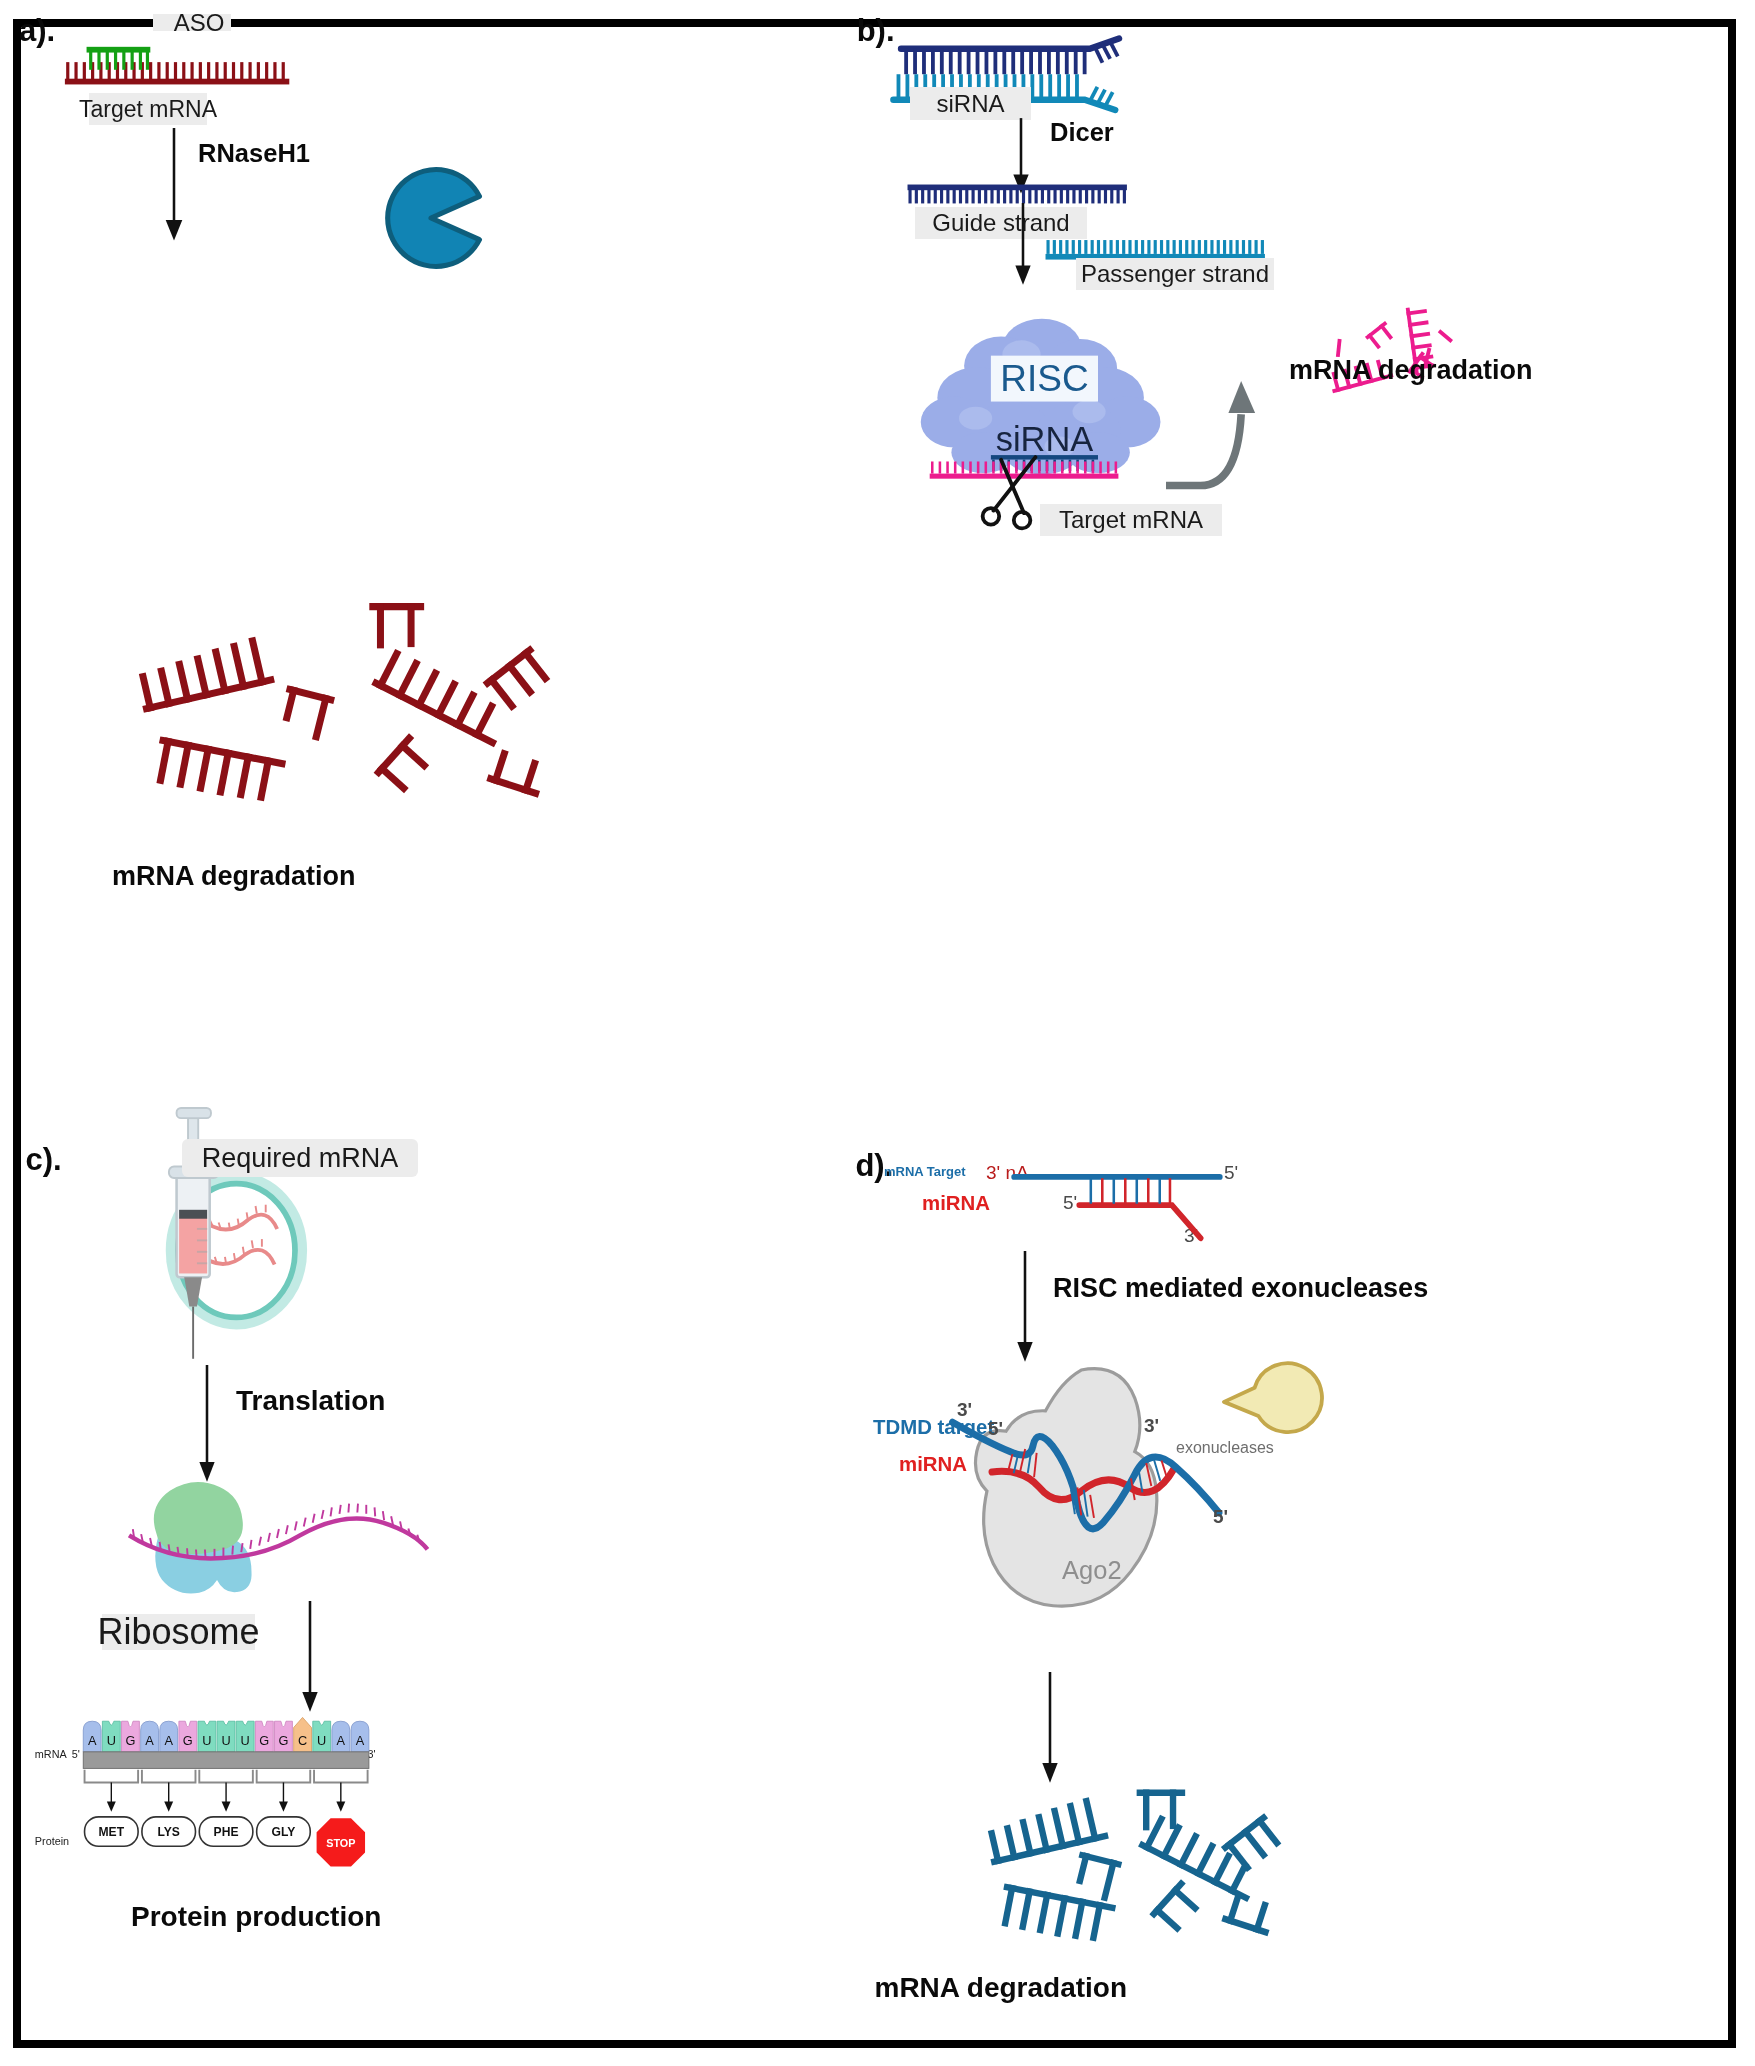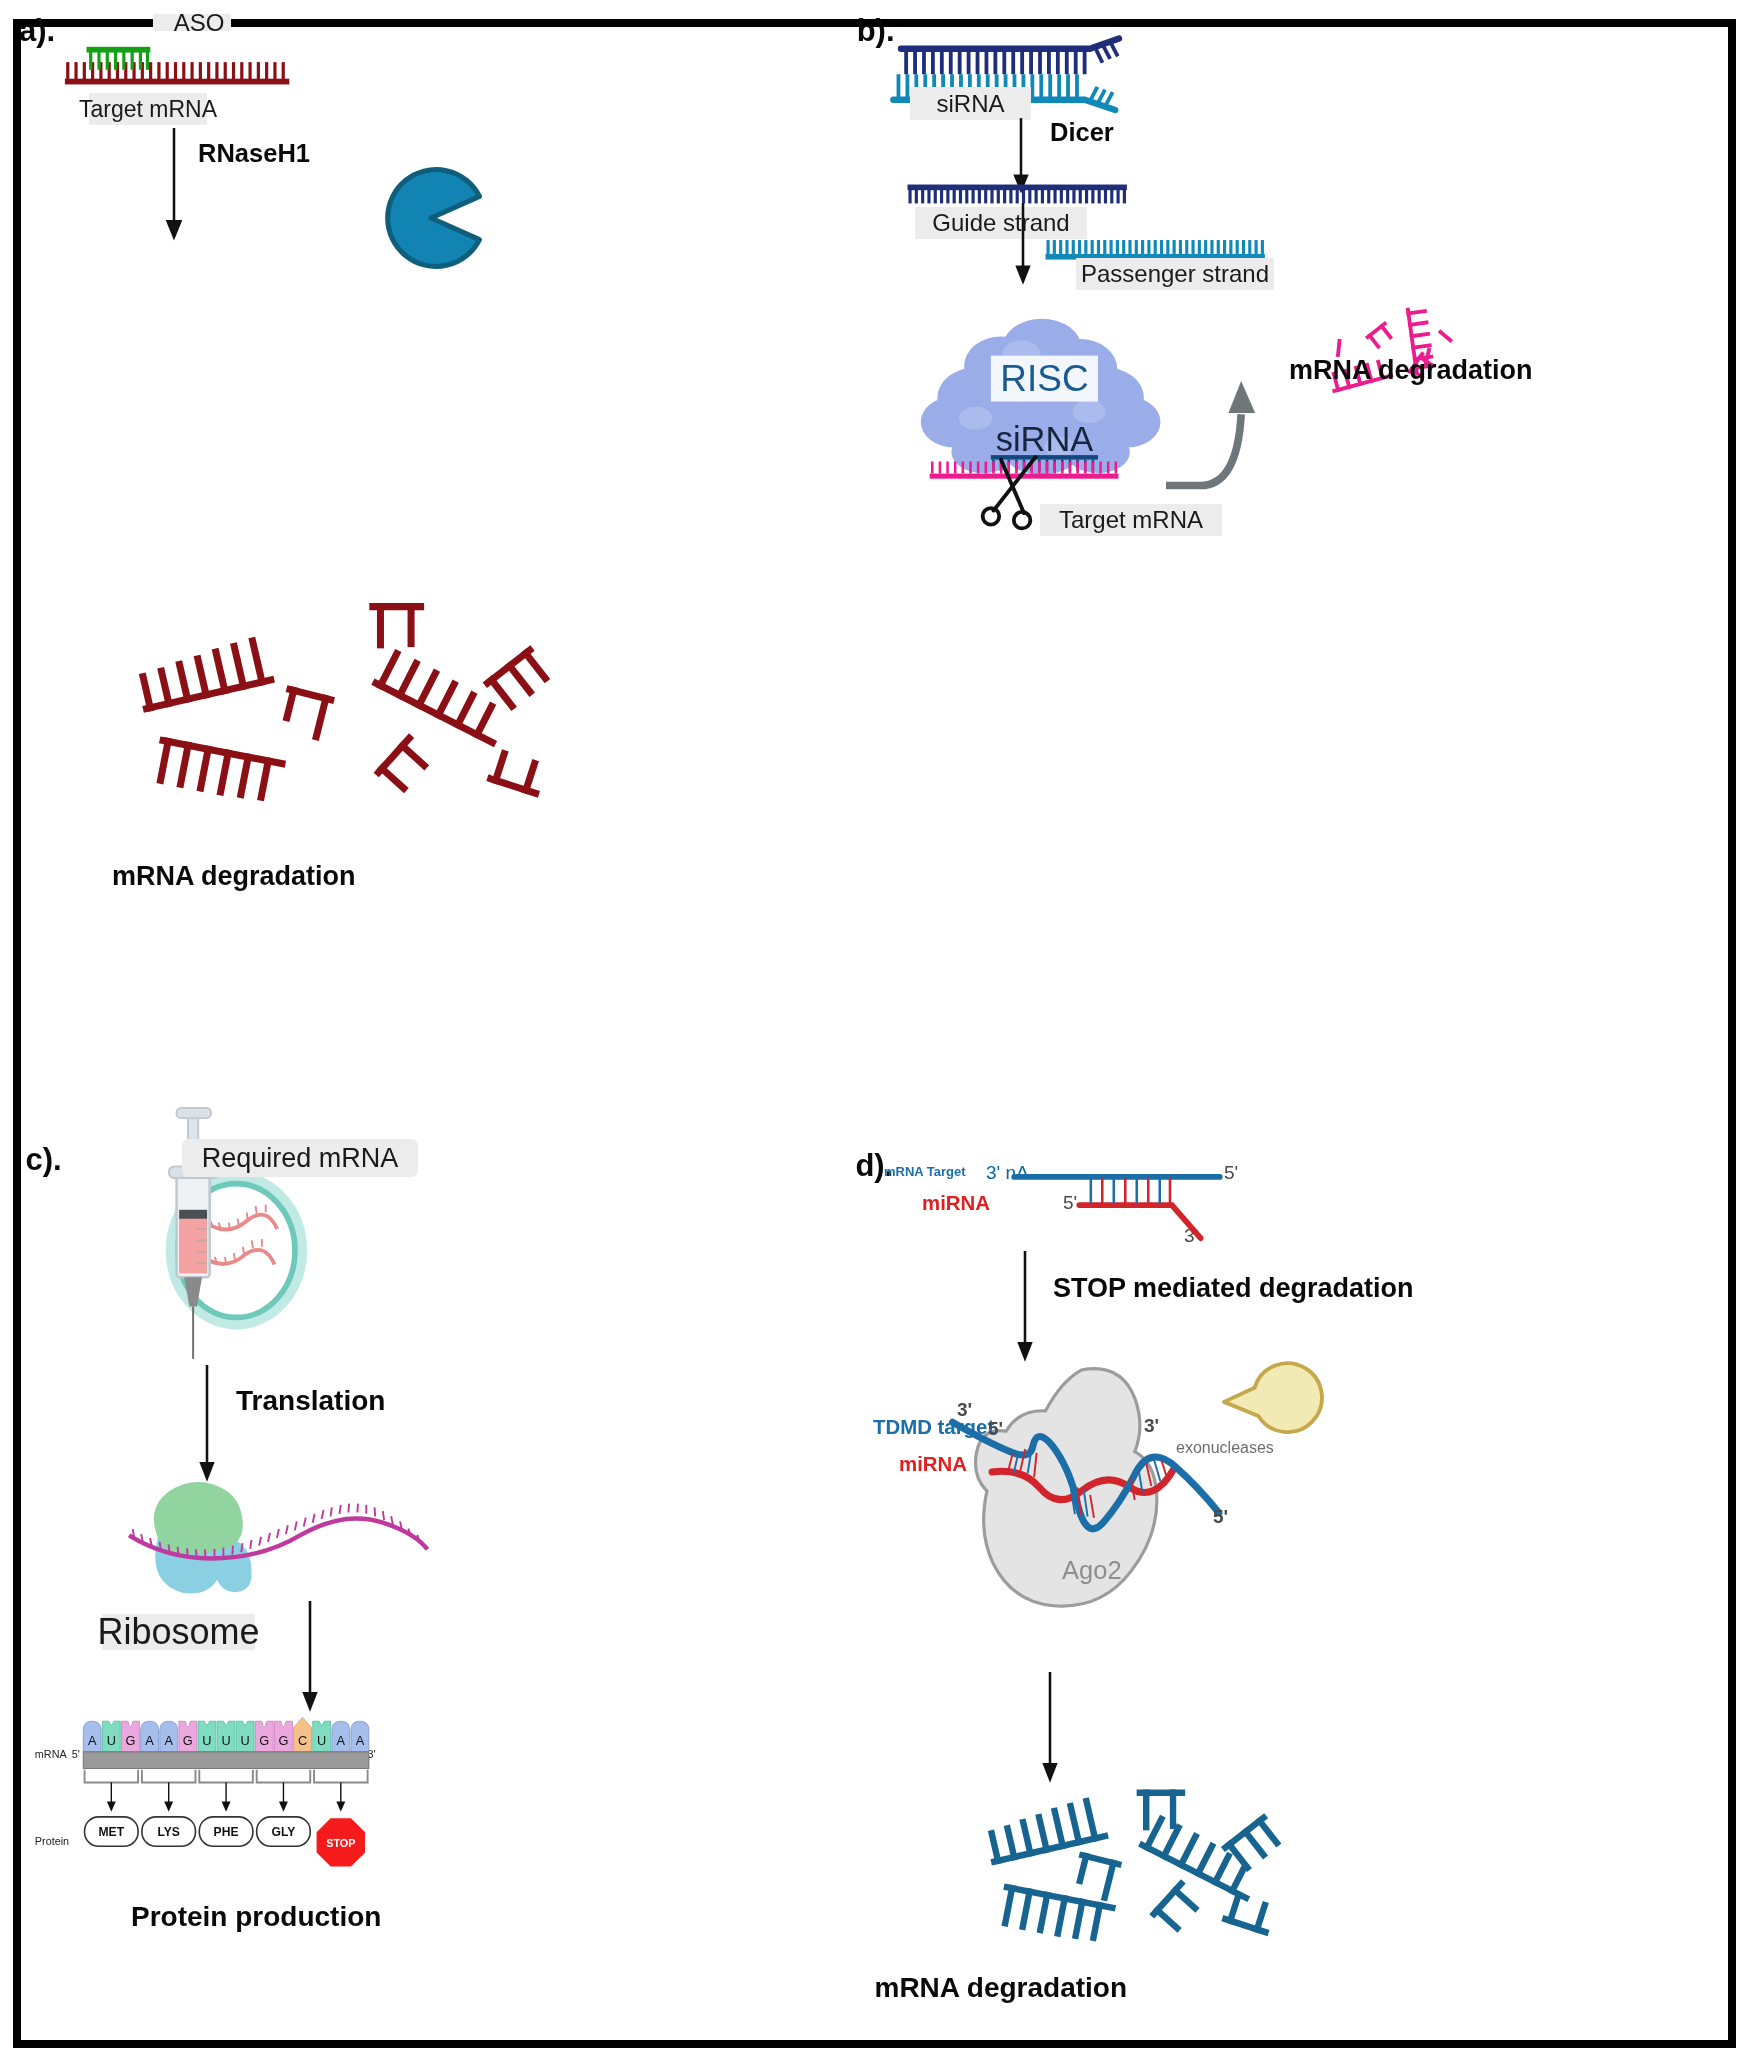--- a/index.html
+++ b/index.html
@@ -658,21 +658,21 @@
 
     <div class="plain bold" style="left:131px;top:944px;font-size:28px;">Protein production</div>
   </div>
 
   <div class="panel" style="left:849px;top:957px;width:907px;height:1109px;">
 
     <div class="plabel" style="left:6.4px;top:191px;font-size:31px;">d).</div>
 
     <div class="plain bold" style="left:35px;top:207px;font-size:13px;color:#1C6EA8;">mRNA Target</div>
     <div class="plain bold" style="left:73px;top:235px;font-size:20.4px;color:#E02020;">miRNA</div>
-    <div class="plain" style="left:137px;top:205px;font-size:19px;color:#0369a1;">3' nA</div>
+    <div class="plain" style="left:137px;top:205px;font-size:19px;color:#b91c1c;">3' nA</div>
     <div class="plain" style="left:375px;top:205px;font-size:19px;color:#4A4A4A;">5'</div>
     <div class="plain" style="left:214px;top:235px;font-size:19px;color:#4A4A4A;">5'</div>
     <div class="plain" style="left:335px;top:268px;font-size:19px;color:#4A4A4A;">3'</div>
 
     <svg style="left:160px;top:211px;" width="230" height="83" viewBox="0 0 360 130">
       <line x1="8" y1="14" x2="330" y2="14" stroke="#1C6EA8" stroke-width="9" stroke-linecap="round"></line>
       <path d="M 110 58 L 255 58 L 300 110" stroke="#D1252B" stroke-width="9" fill="none" stroke-linecap="round"></path>
       <g stroke-width="4">
         <line x1="128" y1="16" x2="128" y2="56" stroke="#1C6EA8"></line>
         <line x1="146" y1="16" x2="146" y2="56" stroke="#D1252B"></line>
@@ -683,21 +683,21 @@
         <line x1="236" y1="16" x2="236" y2="56" stroke="#1C6EA8"></line>
         <line x1="252" y1="16" x2="252" y2="56" stroke="#D1252B"></line>
       </g>
     </svg>
 
     <svg style="left:160px;top:294px;" width="32" height="112" viewBox="0 0 50 175">
       <line x1="25" y1="0" x2="25" y2="148" stroke="#111" stroke-width="4"></line>
       <polygon points="25,173 13,142 37,142" fill="#111"></polygon>
     </svg>
 
-    <div class="plain bold" style="left:204px;top:316px;font-size:27px;">STOP mediated degradation</div>
+    <div class="plain bold" style="left:204px;top:316px;font-size:27px;">RISC mediated exonucleases</div>
 
     <svg style="left:61px;top:399px;" width="396" height="274" viewBox="0 0 620 430">
 
       <path d="M 268 22 Q 330 10 352 66 Q 368 110 352 150 Q 382 166 386 212
                Q 392 278 346 338 Q 300 398 224 392 Q 160 386 130 326
                Q 106 276 120 212 Q 96 188 104 150 Q 112 112 150 118
                Q 170 84 212 86 Q 236 40 268 22 Z" fill="#E4E4E4" stroke="#9C9C9C" stroke-width="5"></path>
       <text x="238" y="350" font-family="Liberation Sans, sans-serif" font-size="40" fill="#8E8E8E">Ago2</text>
 
       <path d="M 492 72 L 546 94 A 54 54 0 1 0 540 50 Z" fill="#F2EAB4" stroke="#C4A84B" stroke-width="6" stroke-linejoin="round"></path>

